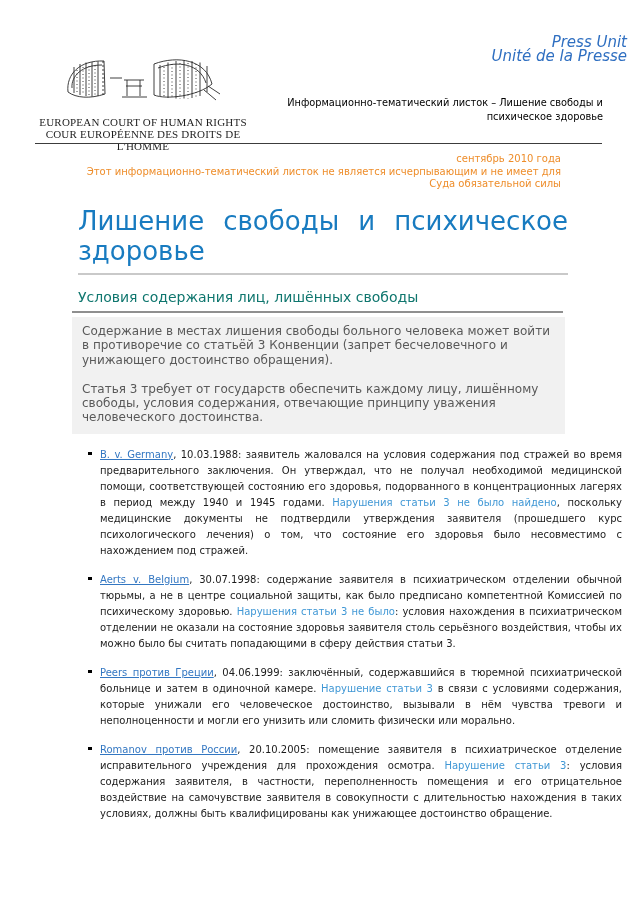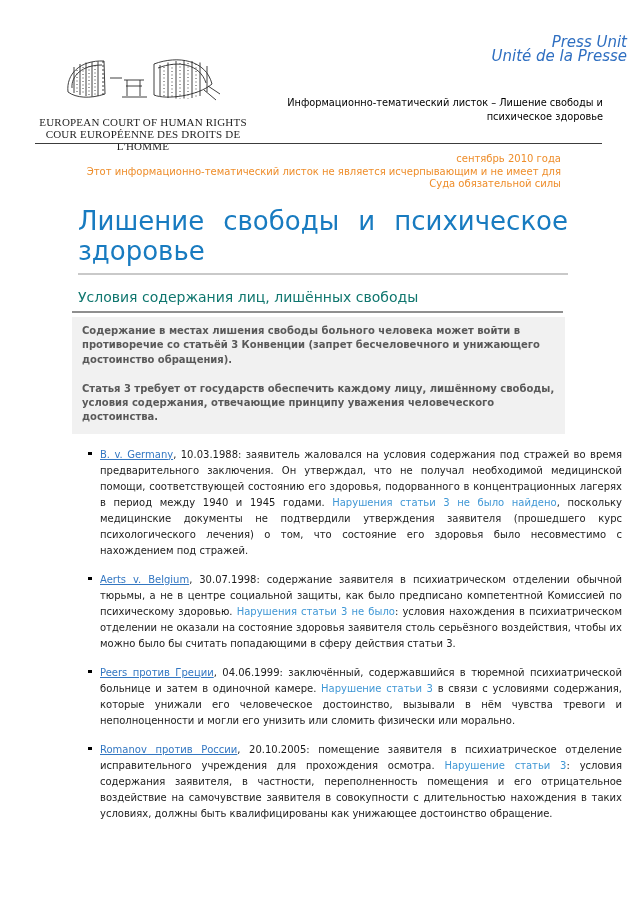--- a/index.html
+++ b/index.html
@@ -25,21 +25,21 @@
   
   .main{position:absolute;left:72px;top:207px;width:550px;}
   .page-title{margin:0 0 0 6px;width:490px;color:#187bc0;font-weight:400;
     font-size:26px;line-height:29.5px;text-align:justify;}
   .title-rule{margin:7px 0 0 6px;width:490px;border-top:2px solid #c9c9c9;}
   .section-heading{margin:14px 0 0 6px;color:#0f766e;font-weight:400;
     font-size:14px;line-height:17px;}
   .heading-rule{margin:5px 0 0 0;width:491px;border-top:2px solid #8f8f8f;}
 
   .summary-box{margin-top:4px;width:473px;background:#f1f1f1;padding:7px 10px 9px 10px;}
-  .summary-par{margin:0;font-size:10px;line-height:14.3px;font-weight:bold;color:#595959;}
+  .summary-par{margin:0;font-size:12px;line-height:14.3px;font-weight:normal;color:#595959;}
   .summary-par + .summary-par{margin-top:15px;}
 
   .case-list{margin:13px 0 0 0;padding:0;list-style:none;width:550px;}
   .case-list li{position:relative;padding-left:28px;margin-bottom:13px;
     font-size:10px;line-height:16px;text-align:justify;}
   .case-list li::before{content:"";position:absolute;left:16px;top:5px;
     width:3.5px;height:3.5px;background:#000;}
   .case-link{color:#3377c2;text-decoration:underline;}
   .ruling{color:#3f97d5;}
 </style>

